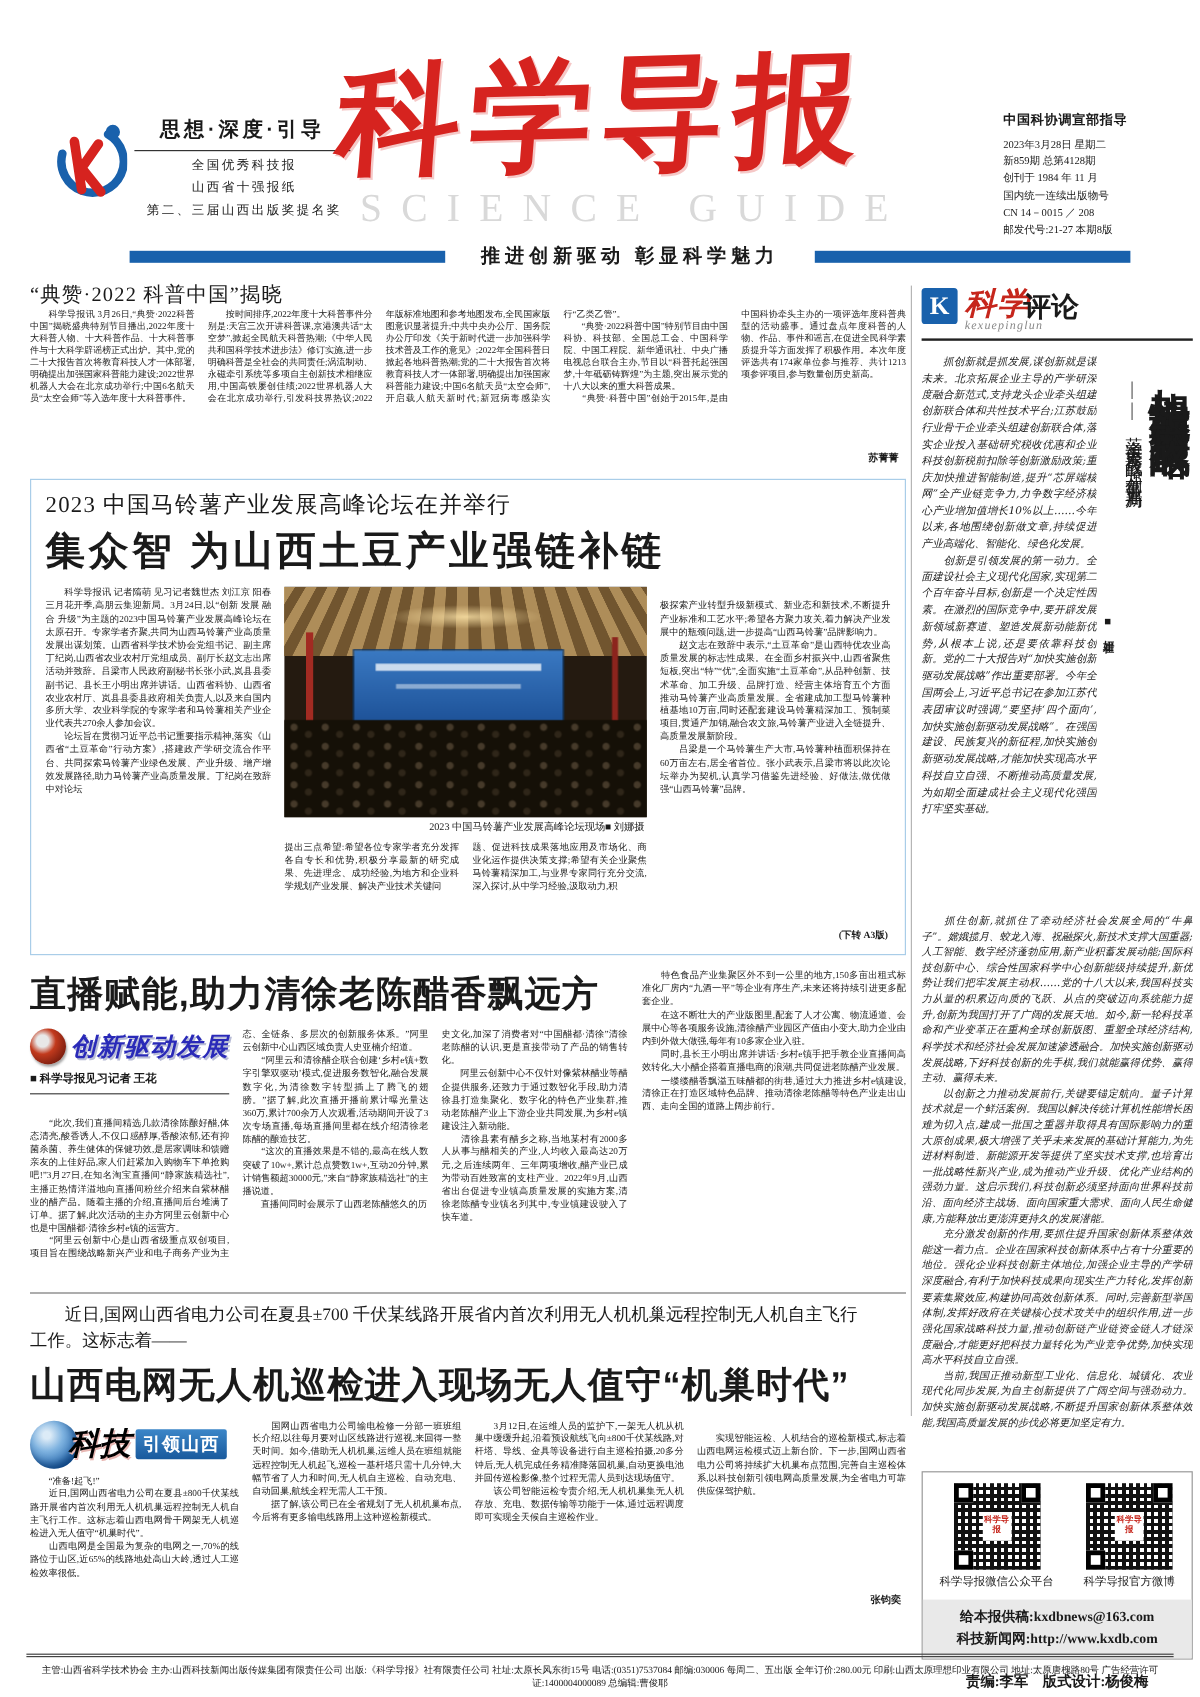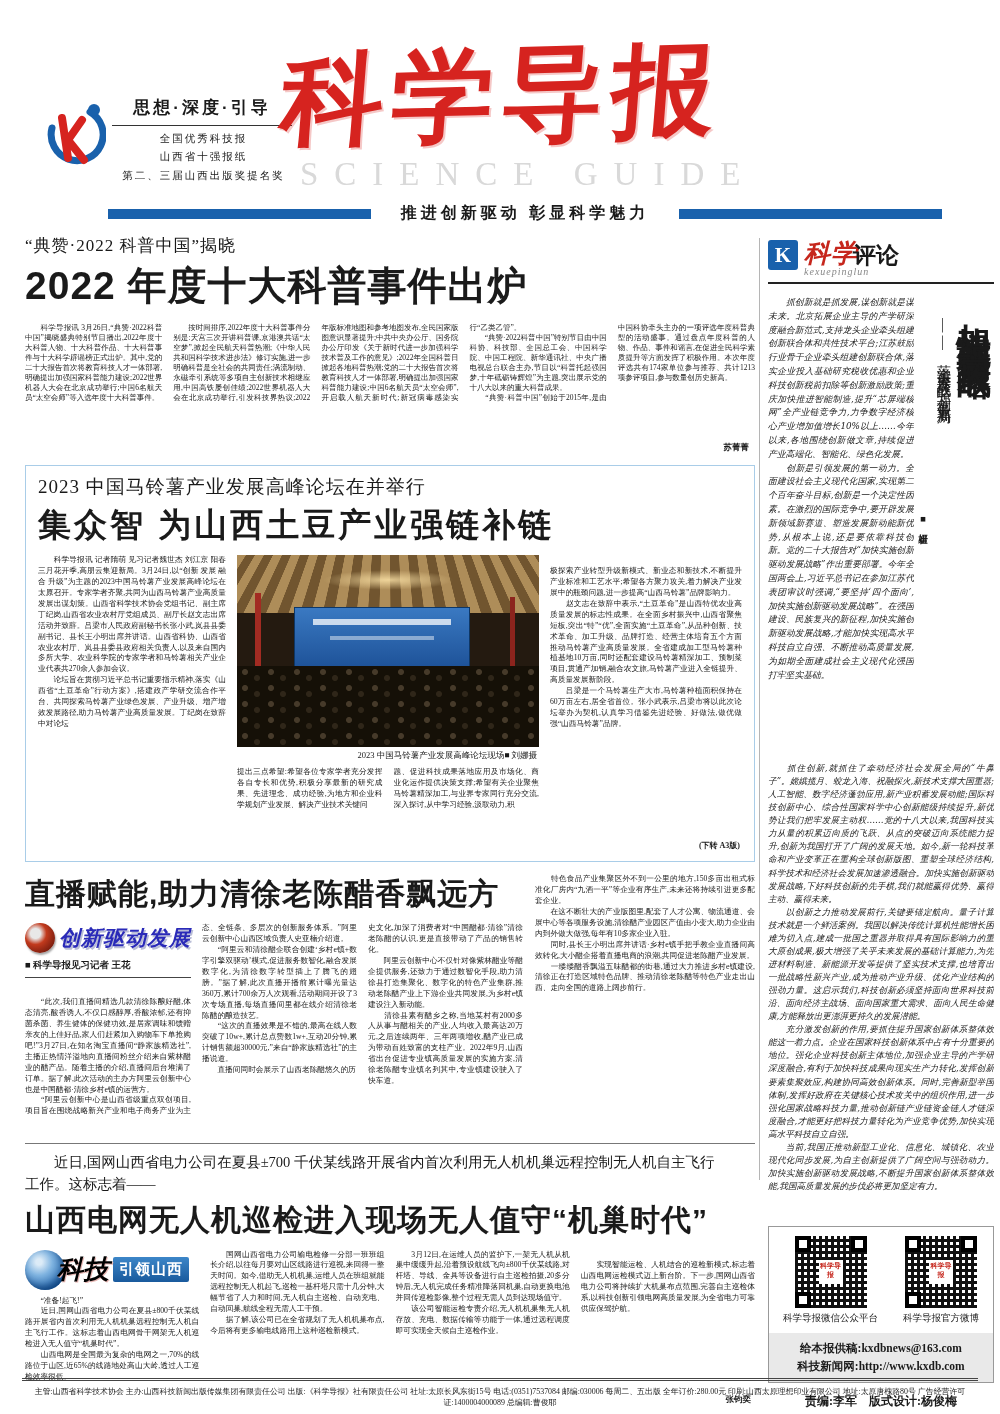--- a/index.html
+++ b/index.html
@@ -157,34 +157,42 @@
   <div class="slogan sans">思想·深度·引导</div>
   <div class="honors">
     <div>全国优秀科技报</div>
     <div>山西省十强报纸</div>
     <div>第二、三届山西出版奖提名奖</div>
   </div>
   <div class="masthead">
     <div class="mast-en">SCIENCE GUIDE</div>
     <div class="mast-cn">科学导报</div>
   </div>
+  <div class="pubinfo">
+    <div class="guide">中国科协调宣部指导</div>
+    <div>2023年3月28日 星期二</div>
+    <div>新859期 总第4128期</div>
+    <div>创刊于 1984 年 11 月</div>
+    <div>国内统一连续出版物号</div>
+    <div>CN 14－0015 ／ 208</div>
+    <div>邮发代号:21-27 本期8版</div>
+  </div>
   <div class="tagline-row">
     <div class="bar"></div>
     <div class="txt sans">推进创新驱动 彰显科学魅力</div>
     <div class="bar"></div>
   </div>
 </div>
 
 <div class="vdiv"></div>
 
 <div class="main-left">
 
   <div class="s1">
     <div class="s1-kicker">“典赞·2022 科普中国”揭晓</div>
-    <div class="s1-headline sans">2022 年度十大科普事件出炉</div>
     <div class="s1-cols">　　科学导报讯 3月26日,“典赞·2022科普中国”揭晓盛典特别节目播出,2022年度十大科普人物、十大科普作品、十大科普事件与十大科学辟谣榜正式出炉。其中,党的二十大报告首次将教育科技人才一体部署,明确提出加强国家科普能力建设;2022世界机器人大会在北京成功举行;中国6名航天员“太空会师”等入选年度十大科普事件。
 　　按时间排序,2022年度十大科普事件分别是:天宫三次开讲科普课,京港澳共话“太空梦”,掀起全民航天科普热潮;《中华人民共和国科学技术进步法》修订实施,进一步明确科普是全社会的共同责任;涡流制动、永磁牵引系统等多项自主创新技术相继应用,中国高铁屡创佳绩;2022世界机器人大会在北京成功举行,引发科技界热议;2022年版标准地图和参考地图发布,全民国家版图意识显著提升;中共中央办公厅、国务院办公厅印发《关于新时代进一步加强科学技术普及工作的意见》;2022年全国科普日掀起各地科普热潮;党的二十大报告首次将教育科技人才一体部署,明确提出加强国家科普能力建设;中国6名航天员“太空会师”,开启载人航天新时代;新冠病毒感染实行“乙类乙管”。
 　　“典赞·2022科普中国”特别节目由中国科协、科技部、全国总工会、中国科学院、中国工程院、新华通讯社、中央广播电视总台联合主办,节目以“科普托起强国梦,十年砥砺铸辉煌”为主题,突出展示党的十八大以来的重大科普成果。
 　　“典赞·科普中国”创始于2015年,是由中国科协牵头主办的一项评选年度科普典型的活动盛事。通过盘点年度科普的人物、作品、事件和谣言,在促进全民科学素质提升等方面发挥了积极作用。本次年度评选共有174家单位参与推荐、共计1213项参评项目,参与数量创历史新高。</div>
     <div class="s1-author">苏菁菁</div>
   </div>
 
   <div class="s2">
     <div class="s2-kicker">2023 中国马铃薯产业发展高峰论坛在并举行</div>
     <div class="s2-headline sans">集众智 为山西土豆产业强链补链</div>

